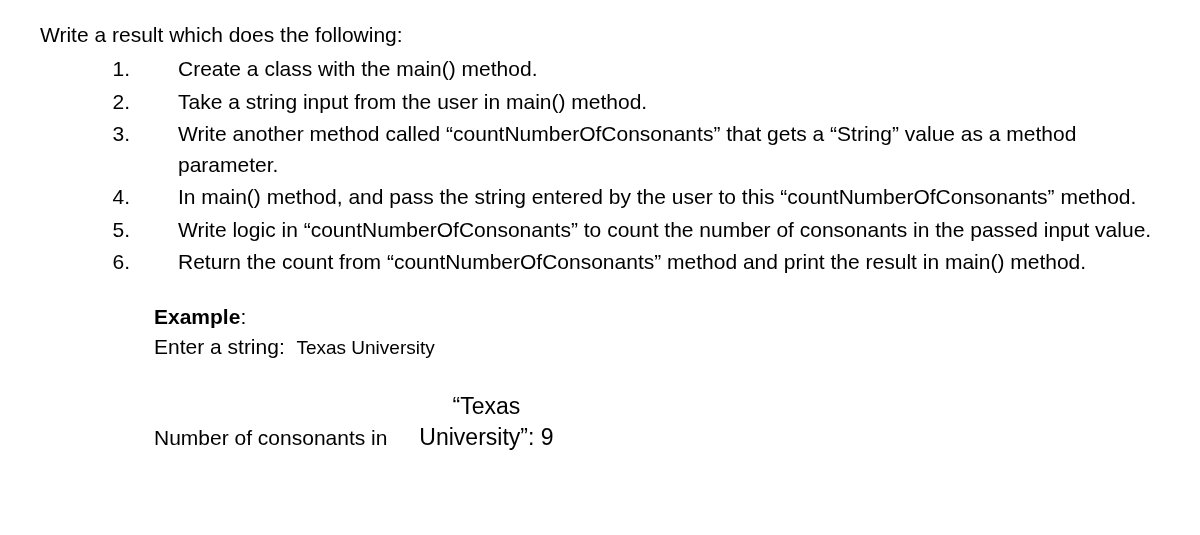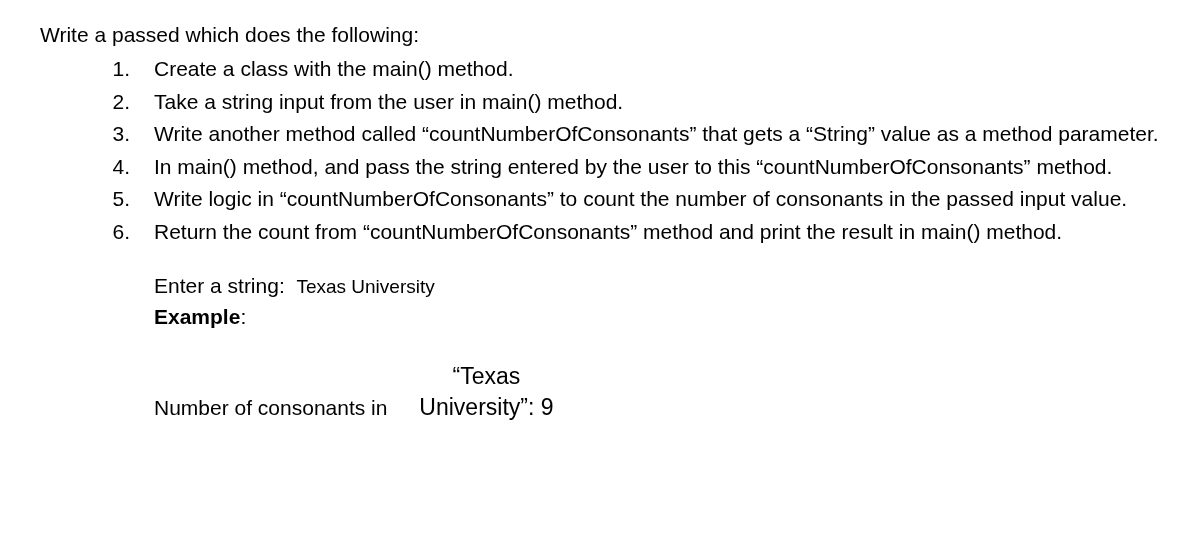--- a/index.html
+++ b/index.html
@@ -30,20 +30,21 @@
       margin-bottom: 2px;
       padding-left: 56px;
     }
     .num {
       min-width: 34px;
       text-align: right;
       margin-right: 24px;
     }
     .li-text {
       flex: 1;
+      margin-left: 24px;
     }
     .example-block {
       margin-top: 24px;
       padding-left: 114px;
     }
     .example-label {
       font-weight: bold;
     }
     .row2 {
       display: flex;
@@ -61,21 +62,21 @@
       width: 150px;
       text-align: center;
       font-size: 23px;
       line-height: 1.35;
       margin-top: 29px;
     }
   </style>
 </head>
 <body>
 
-<div class="intro">Write a passed which does the following:</div>
+<div class="intro">Write a result which does the following:</div>
 
 <ol>
   <li>
     <span class="num">1.</span>
     <span class="li-text">Create a class with the main() method.</span>
   </li>
   <li>
     <span class="num">2.</span>
     <span class="li-text">Take a string input from the user in main() method.</span>
   </li>
@@ -92,22 +93,22 @@
     <span class="li-text">Write logic in “countNumberOfConsonants” to count the number of consonants in the passed input value.</span>
   </li>
   <li>
     <span class="num">6.</span>
     <span class="li-text">Return the count from “countNumberOfConsonants” method and print the result in main() method.</span>
   </li>
 </ol>
 
 <div class="example-block">
   <div>
-    <span>Enter a string:&nbsp;&nbsp;</span><span class="input-val">Texas University</span>
+    <span class="example-label">Example</span><span>:</span>
   </div>
   <div>
-    <span class="example-label">Example</span><span>:</span>
+    <span>Enter a string:&nbsp;&nbsp;</span><span class="input-val">Texas University</span>
   </div>
   <div class="row2">
     <span class="slight-indent">Number of consonants in</span>
     <span class="quoted-block">“Texas University”: 9</span>
   </div>
 </div>
 
 </body></html>

